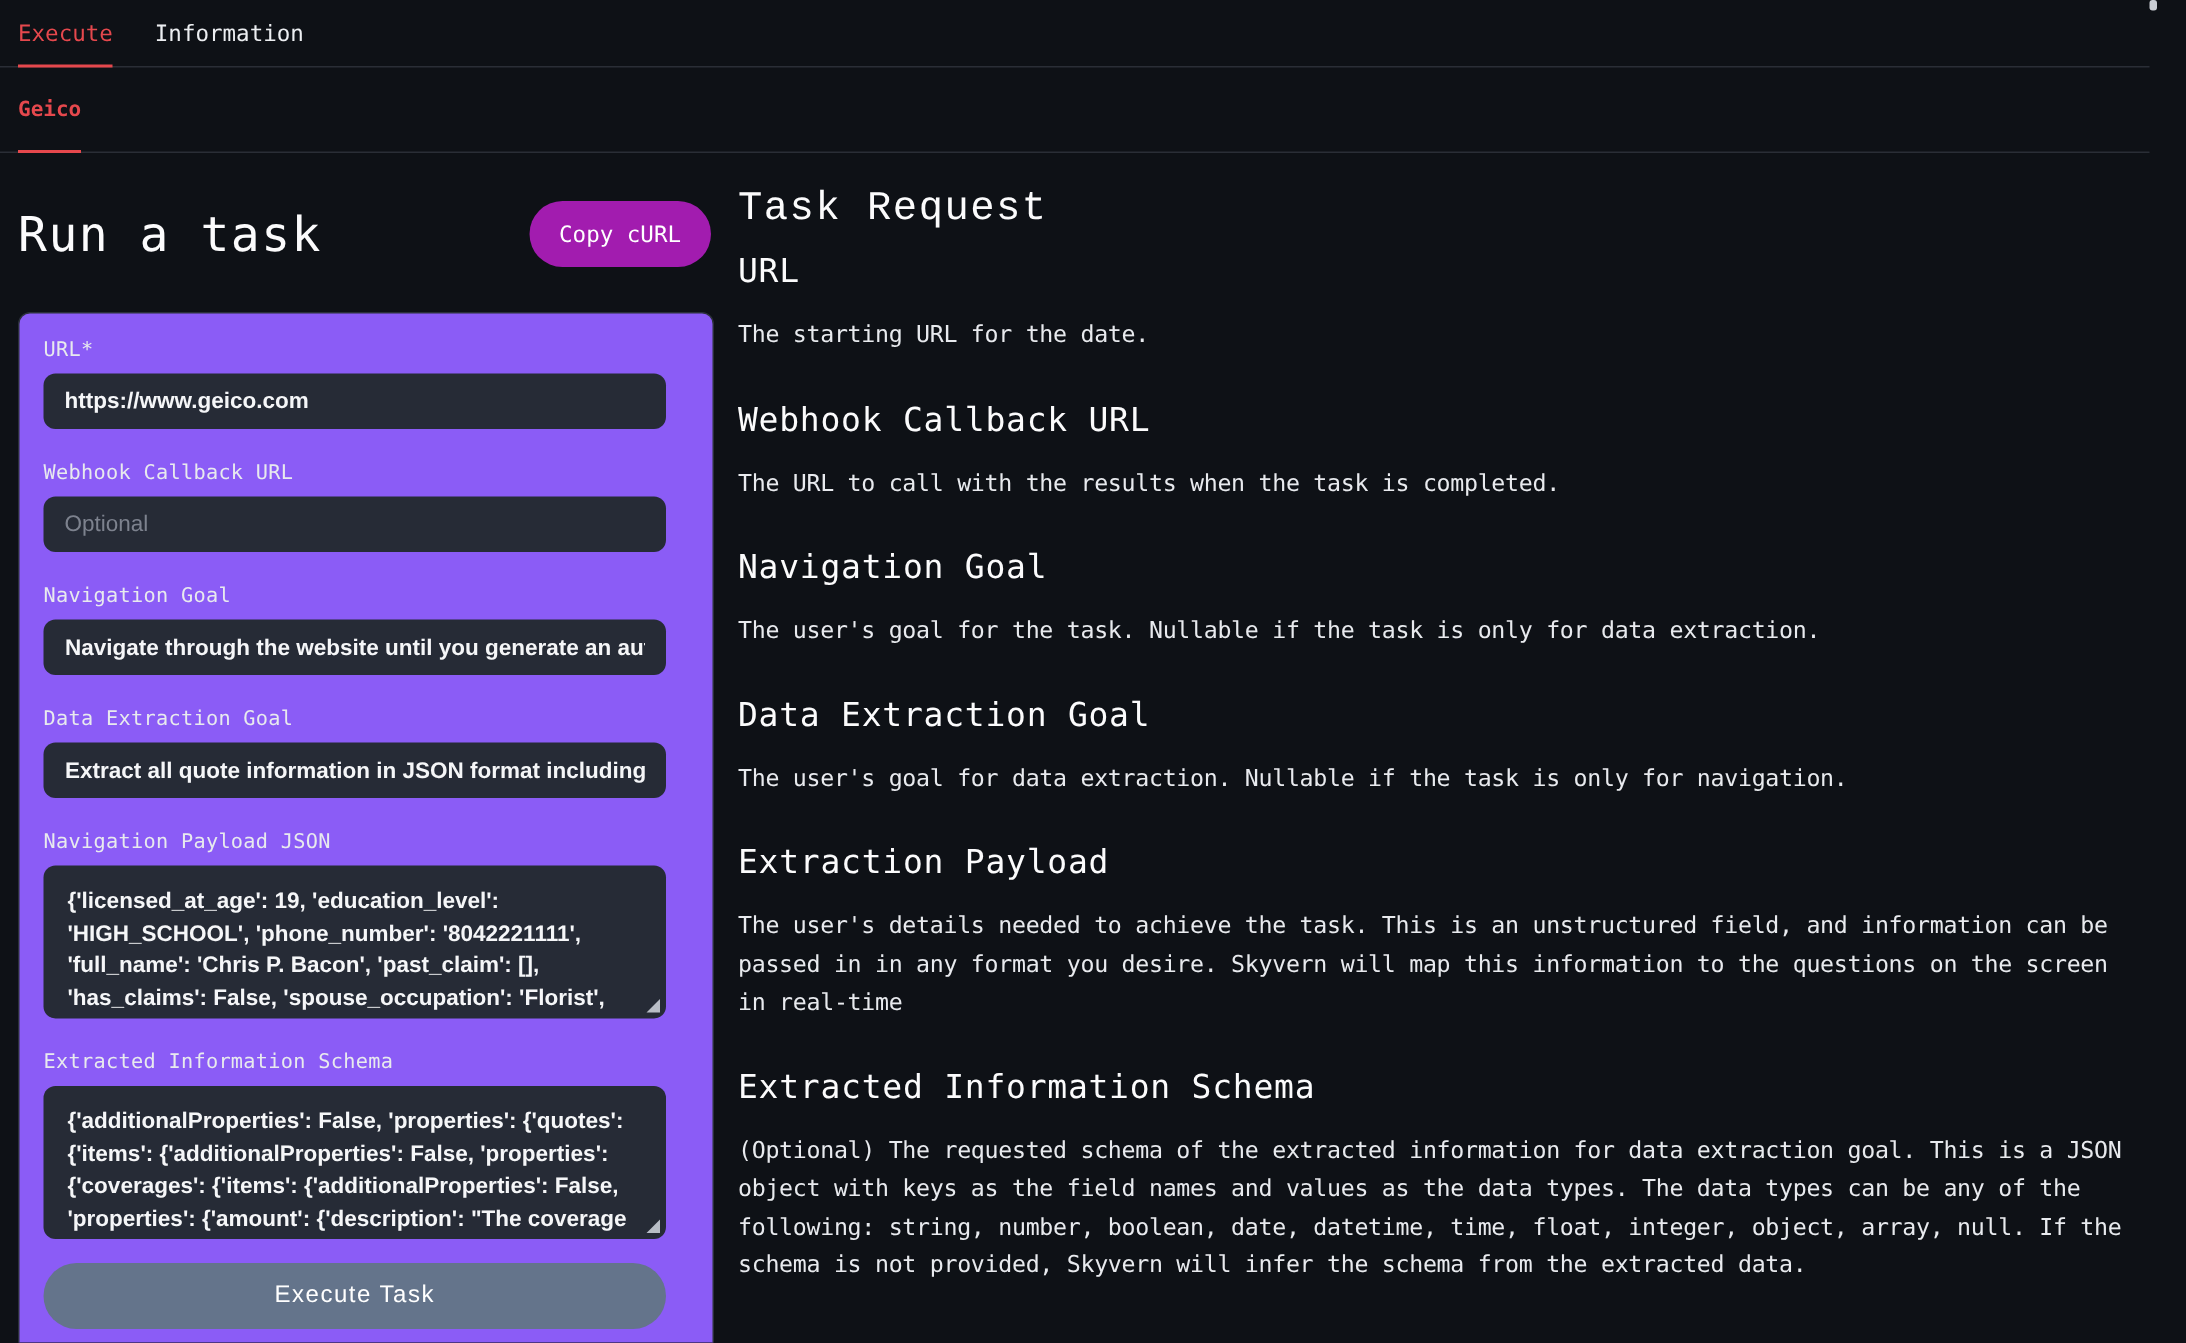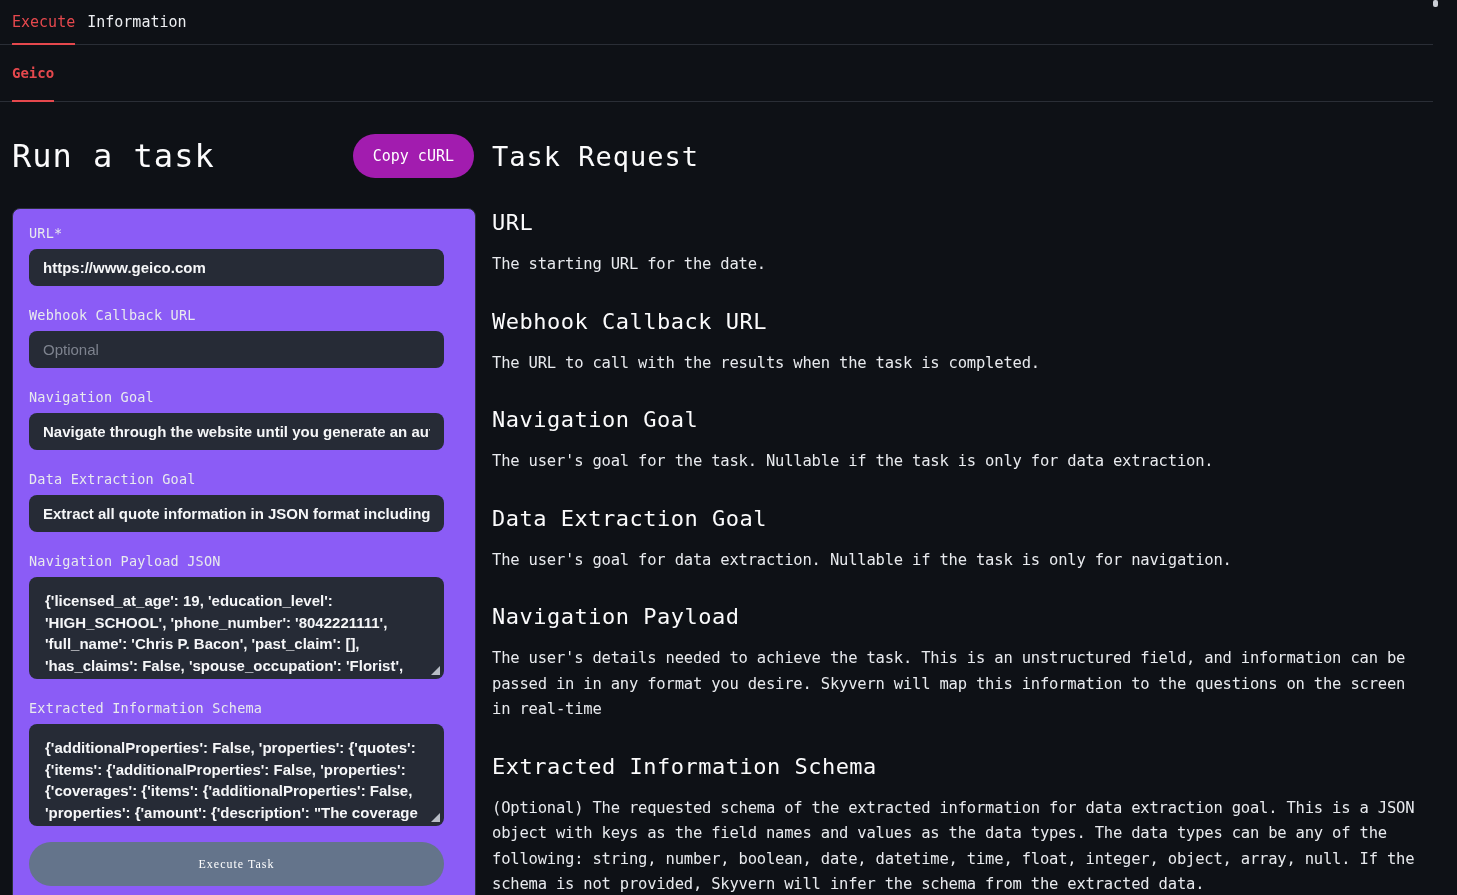--- a/index.html
+++ b/index.html
@@ -7,21 +7,21 @@
   body {
     background: #0e1116;
     color: #f4f5f7;
     font-family: "DejaVu Sans Mono", monospace;
     position: relative;
   }
   .page { width: 1433px; }
 
   
   .tabbar {
-    display: flex; gap: 12px;
+    display: flex; gap: 28px;
     padding: 0 0 0 12px;
     border-bottom: 1px solid #2a2e36;
     height: 45px; align-items: center; text-align: right;
   }
   .tab {
     position: relative;
     font-size: 15px;
     height: 100%;
     display: flex; align-items: center;
     cursor: pointer;
@@ -100,40 +100,41 @@
     position: absolute; right: 4px; bottom: 4px;
     width: 0; height: 0;
     border-left: 9px solid transparent;
     border-bottom: 9px solid #b8bdc6;
   }
   .execute-btn {
     width: 100%; height: 44px;
     margin-top: 16px;
     background: #64748b; color: #ffffff;
     border: none; border-radius: 24px;
-    font-family: Liberation Serif, serif;
-    font-size: 12px;
+    font-family: Liberation Sans, sans-serif;
+    font-size: 16px;
     letter-spacing: 1px;
     cursor: pointer;
   }
 
   
   .docs-title {
     font-size: 27px; font-weight: 500;
     letter-spacing: 1px;
     color: #fbfbfc;
-    margin-top: 19px;
+    margin-top: 3px;
+    font-family: Liberation Mono, monospace;
   }
   .doc-heading {
     font-size: 22px; font-weight: 500;
     letter-spacing: 0.5px;
     color: #fbfbfc;
     margin-top: 31px;
   }
-  .doc-heading.first { margin-top: 38px; }
+  .doc-heading.first { margin-top: 14px; }
   .doc-body {
     font-size: 15.5px;
     line-height: 25.5px;
     color: #e8eaee;
     margin-top: 17px;
     letter-spacing: -0.2px;
     max-width: 940px;
   }
 
   
@@ -216,21 +217,21 @@
 
       <h3 class="doc-heading">Webhook Callback URL</h3>
       <p class="doc-body">The URL to call with the results when the task is completed.</p>
 
       <h3 class="doc-heading">Navigation Goal</h3>
       <p class="doc-body">The user's goal for the task. Nullable if the task is only for data extraction.</p>
 
       <h3 class="doc-heading">Data Extraction Goal</h3>
       <p class="doc-body">The user's goal for data extraction. Nullable if the task is only for navigation.</p>
 
-      <h3 class="doc-heading">Navigation Payload</h3>
+      <h3 class="doc-heading">Extraction Payload</h3>
       <p class="doc-body">The user's details needed to achieve the task. This is an unstructured field, and information can be passed in in any format you desire. Skyvern will map this information to the questions on the screen in real-time</p>
 
       <h3 class="doc-heading">Extracted Information Schema</h3>
       <p class="doc-body">(Optional) The requested schema of the extracted information for data extraction goal. This is a JSON object with keys as the field names and values as the data types. The data types can be any of the following: string, number, boolean, date, datetime, time, float, integer, object, array, null. If the schema is not provided, Skyvern will infer the schema from the extracted data.</p>
     </div>
 
   </div>
 </div>
 
 <div class="scroll-thumb"></div>

